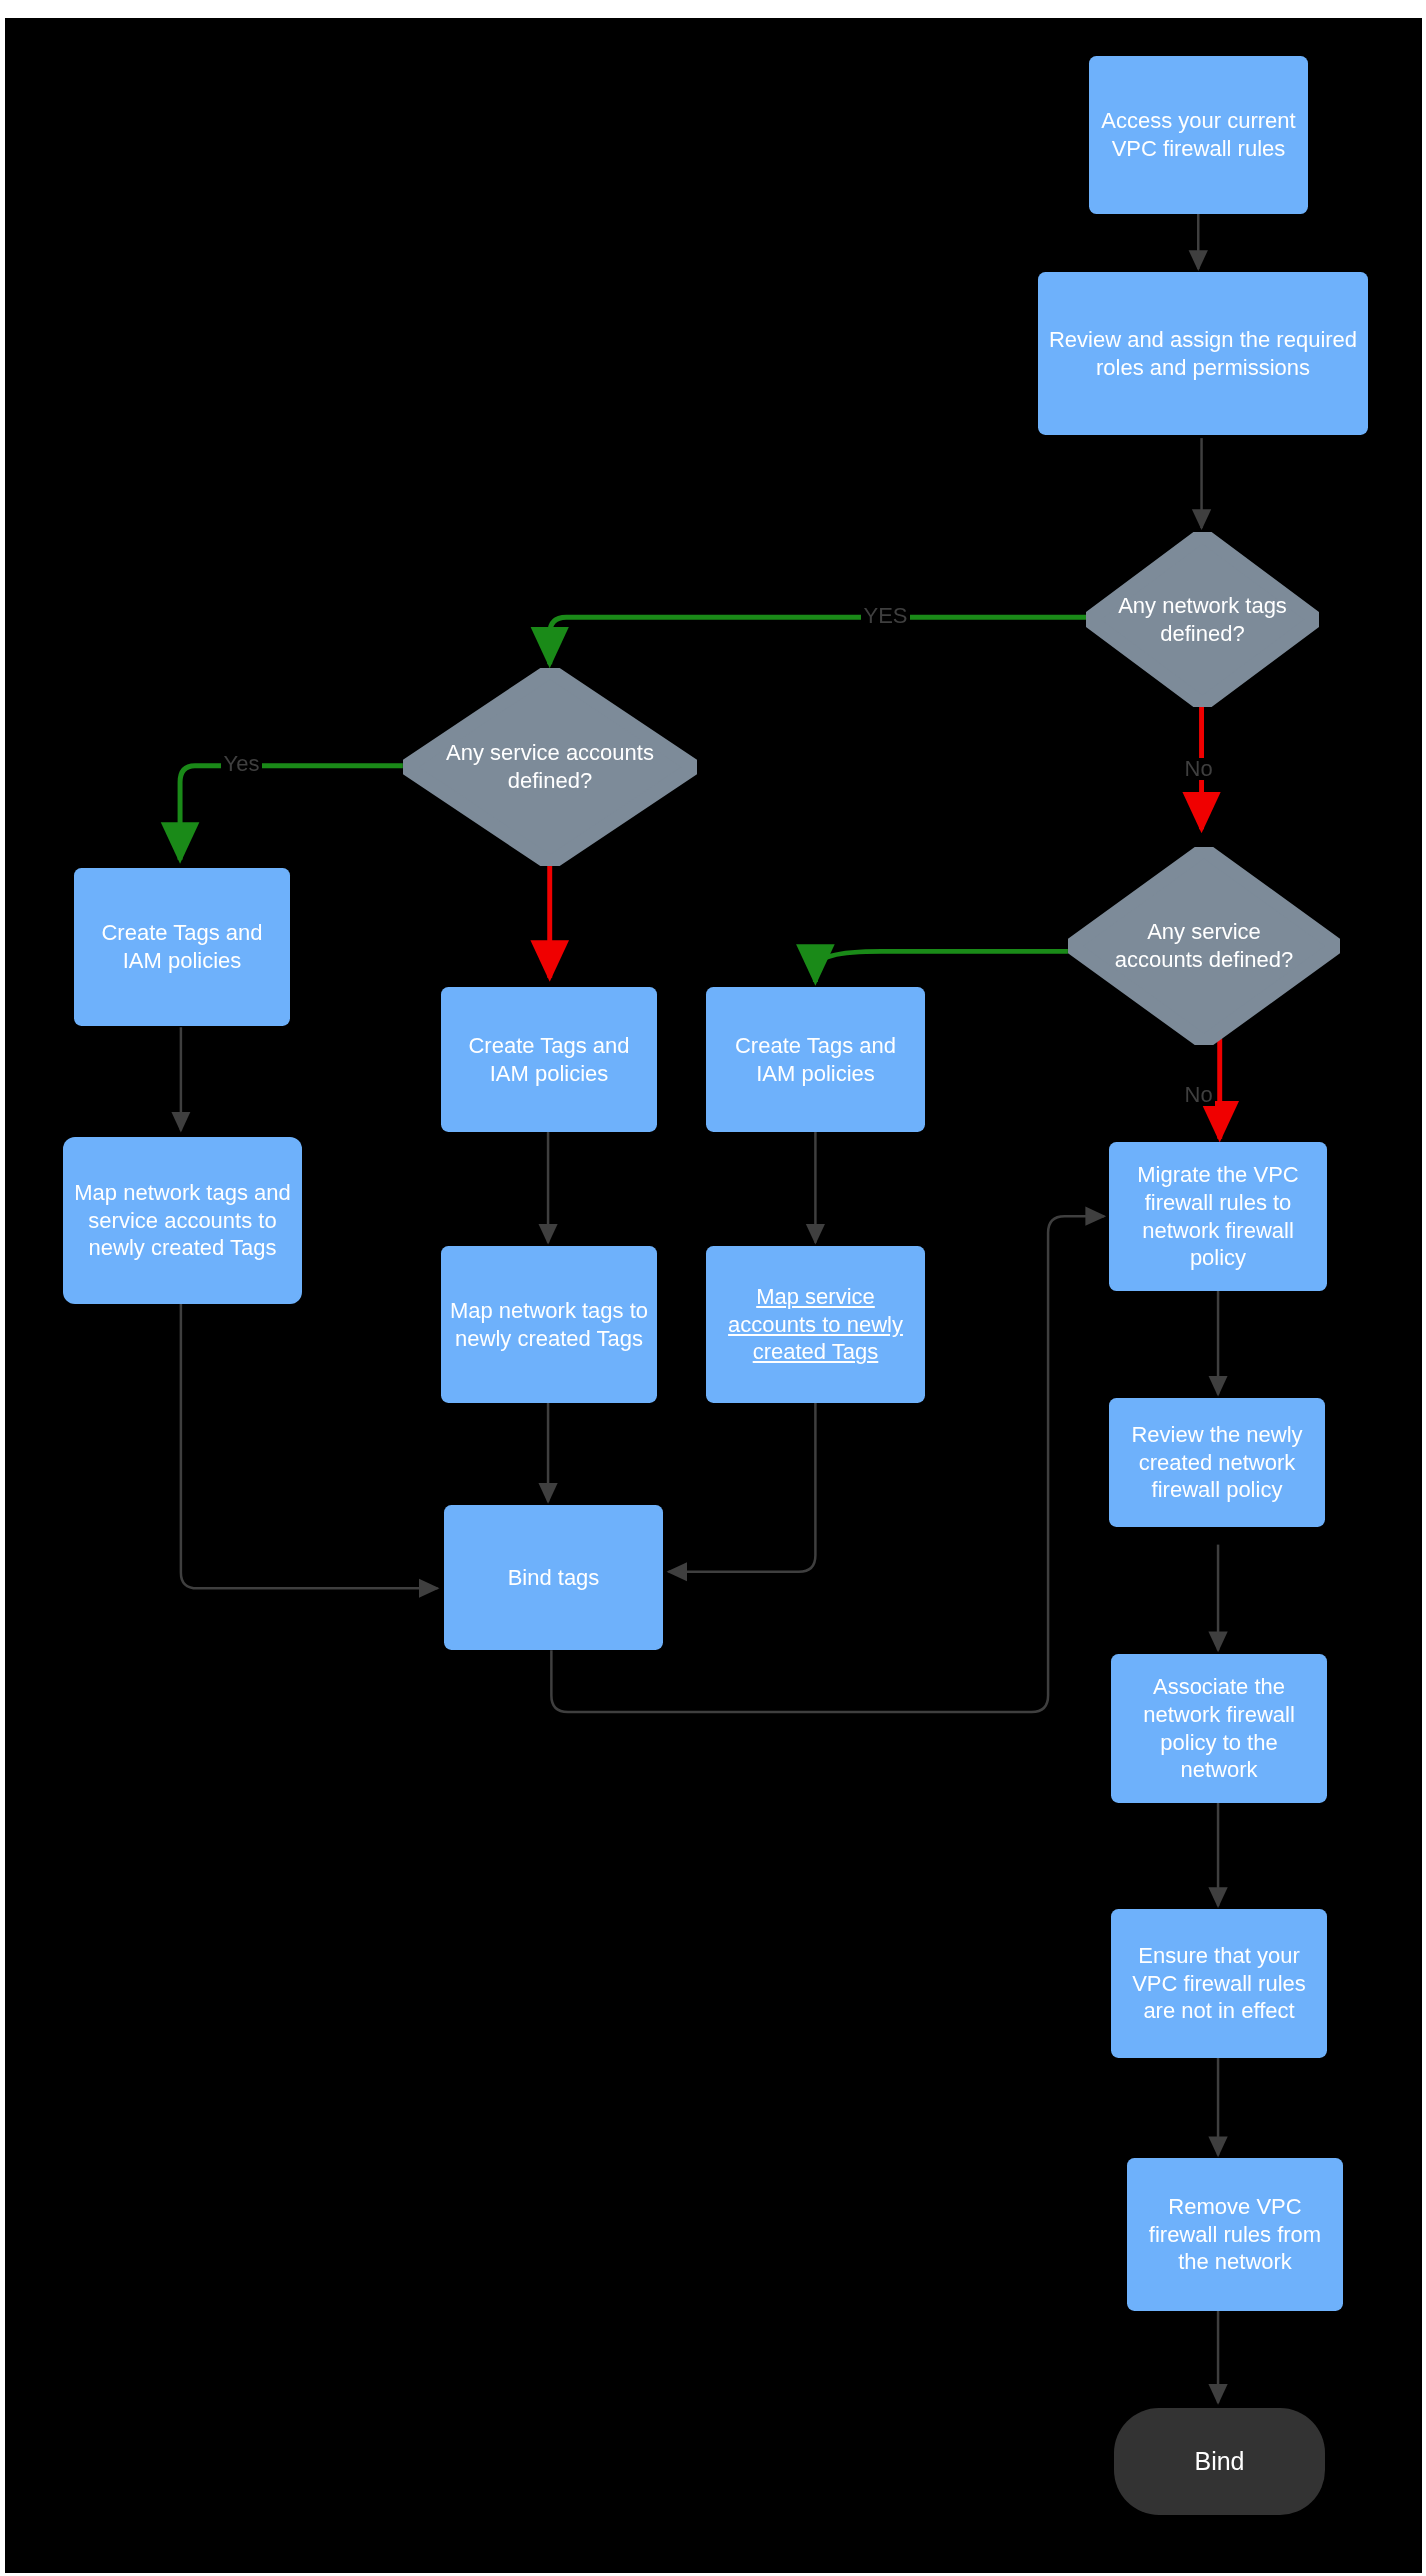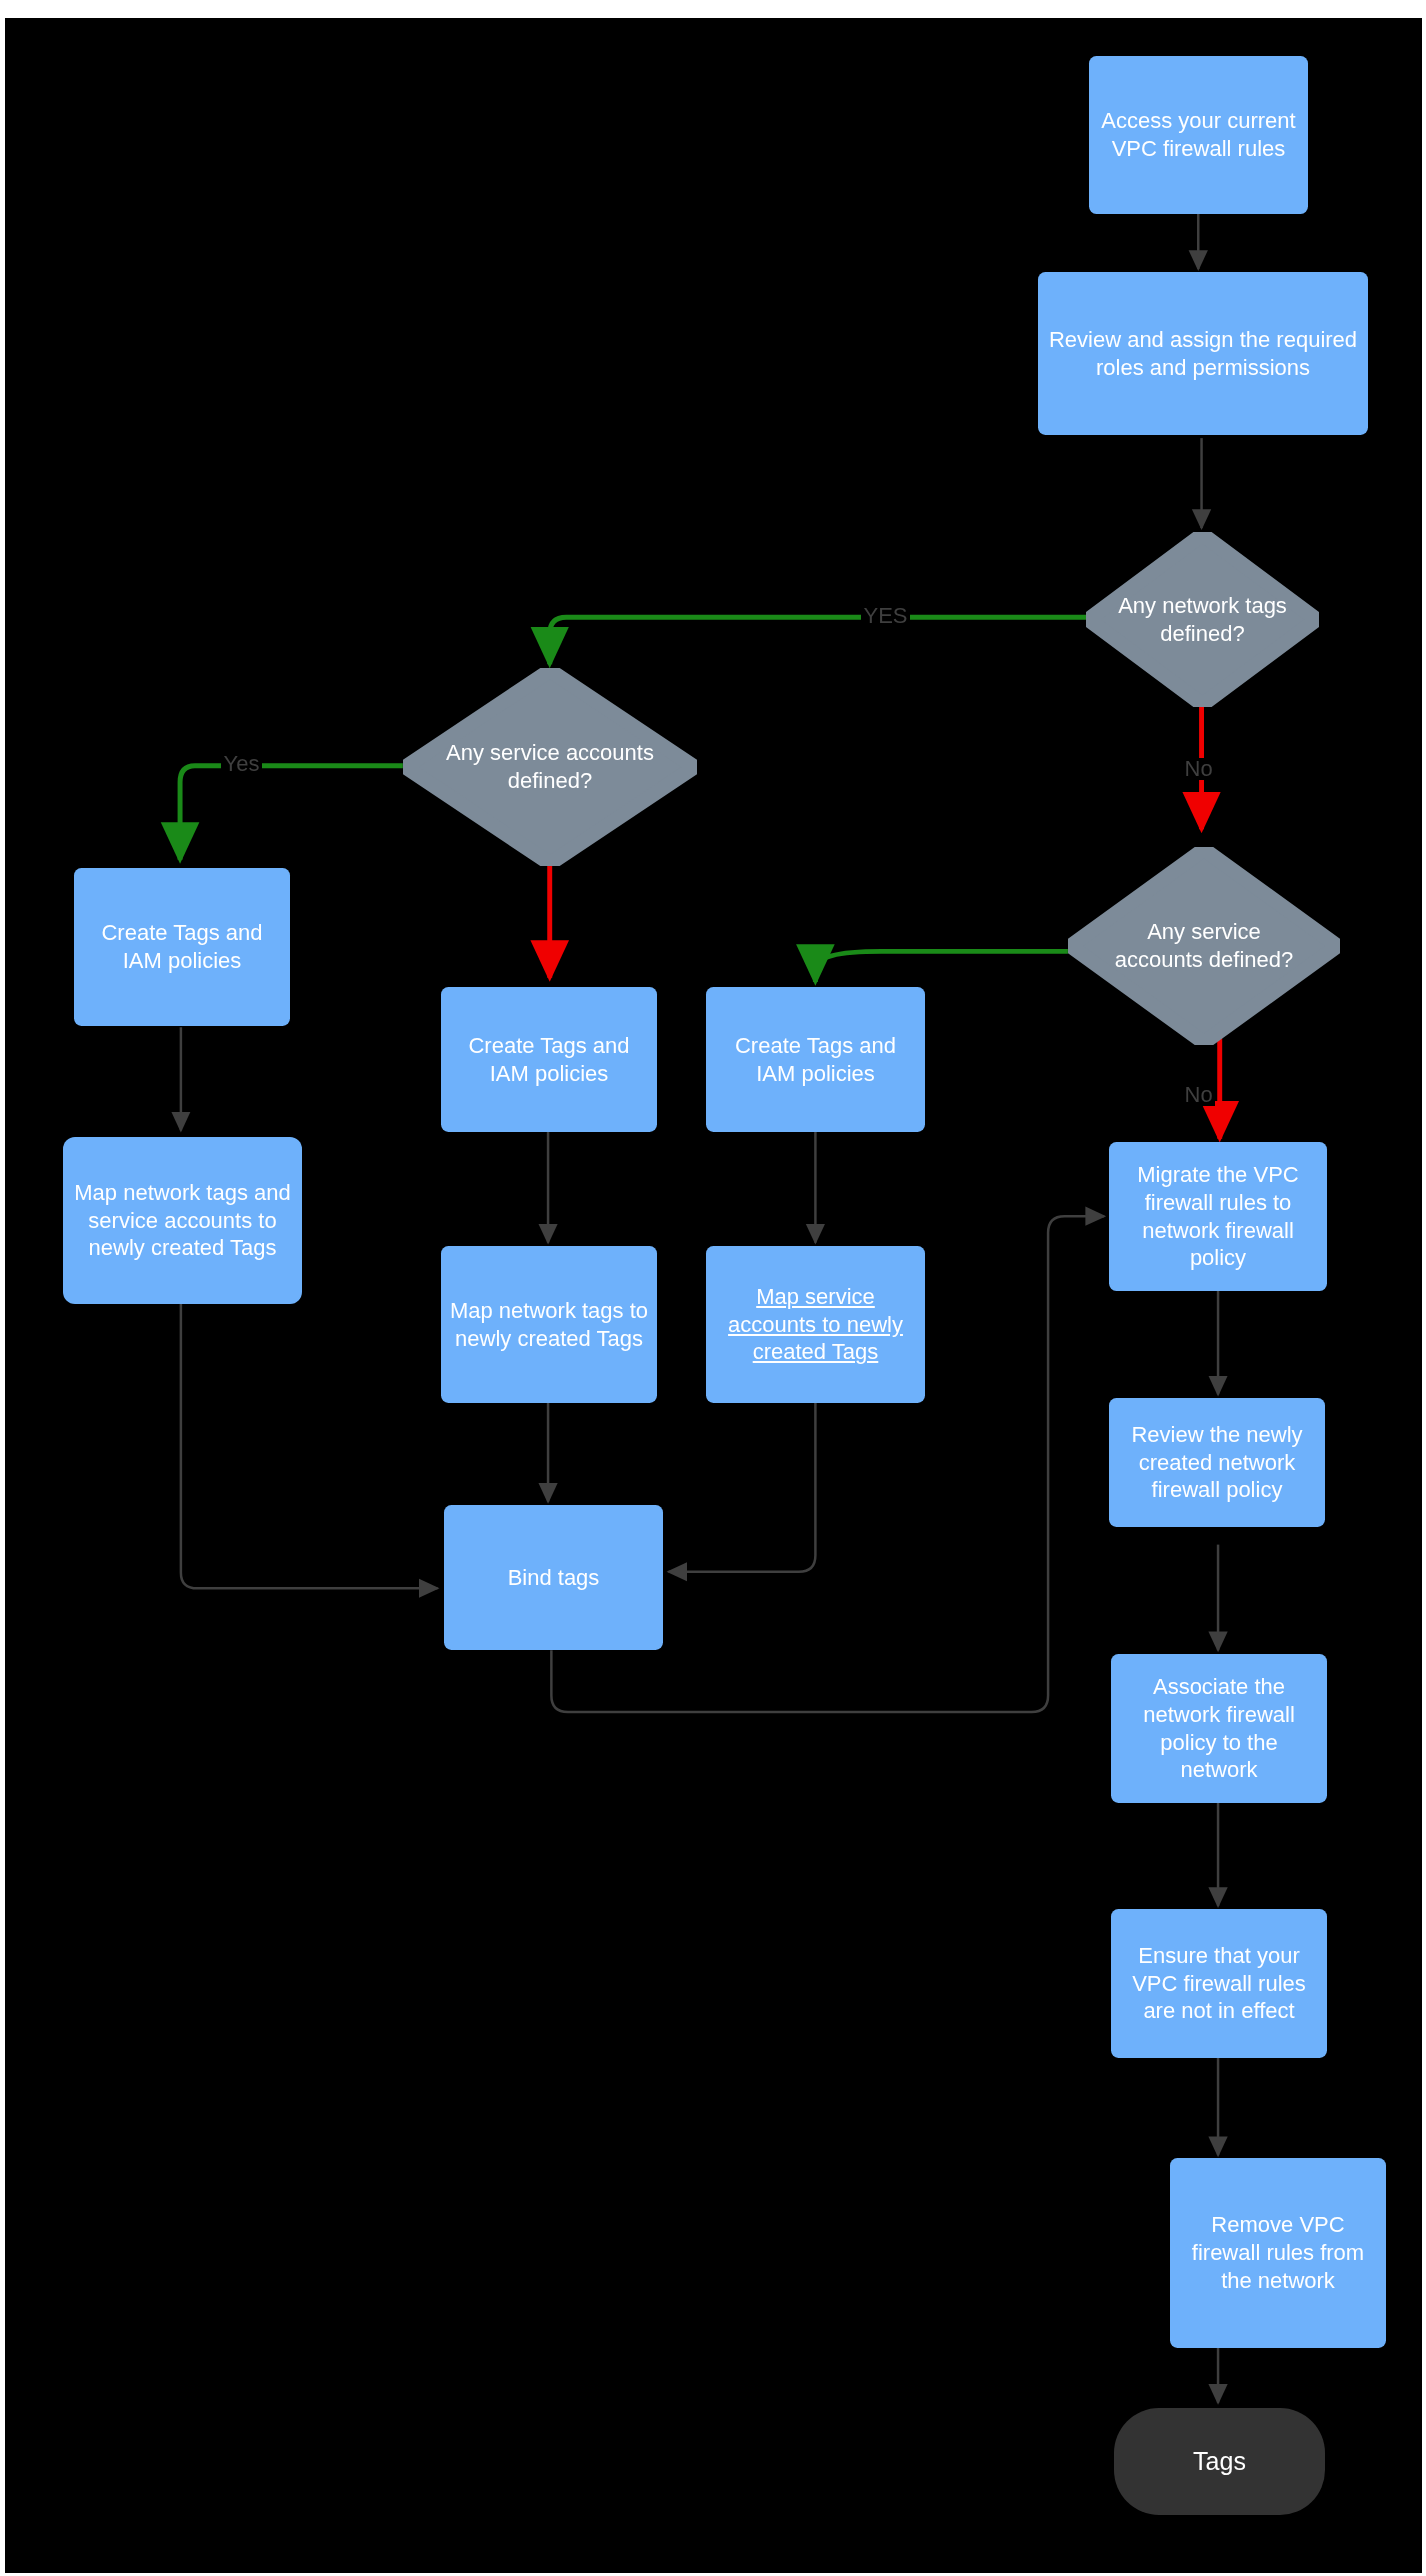--- a/index.html
+++ b/index.html
@@ -154,26 +154,26 @@
   </div>
 
   <div class="node proc" style="left:1111px;top:1654px;width:216px;height:149px;">
     <span>Associate the network firewall policy to the network</span>
   </div>
 
   <div class="node proc" style="left:1111px;top:1909px;width:216px;height:149px;">
     <span>Ensure that your VPC firewall rules are not in effect</span>
   </div>
 
-  <div class="node proc" style="left:1170px;top:2158px;width:216px;height:190px;">
+  <div class="node proc" style="left:1127px;top:2158px;width:216px;height:153px;">
     <span>Remove  VPC firewall rules from the network</span>
   </div>
 
   <div class="node term" style="left:1114px;top:2408px;width:211px;height:107px;">
-    <span>Tags</span>
+    <span>Bind</span>
   </div>
 
   <div class="edge-label" style="left:861px;top:605px;">YES</div>
 
   <div class="edge-label" style="left:1182px;top:758px;">No</div>
 
   <div class="edge-label" style="left:221px;top:753px;">Yes</div>
 
   <div class="edge-label" style="left:1182px;top:1084px;">No</div>
 

